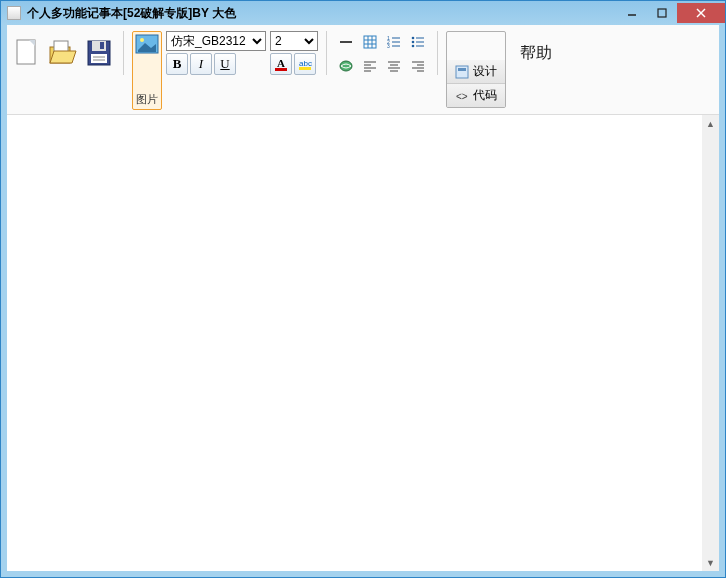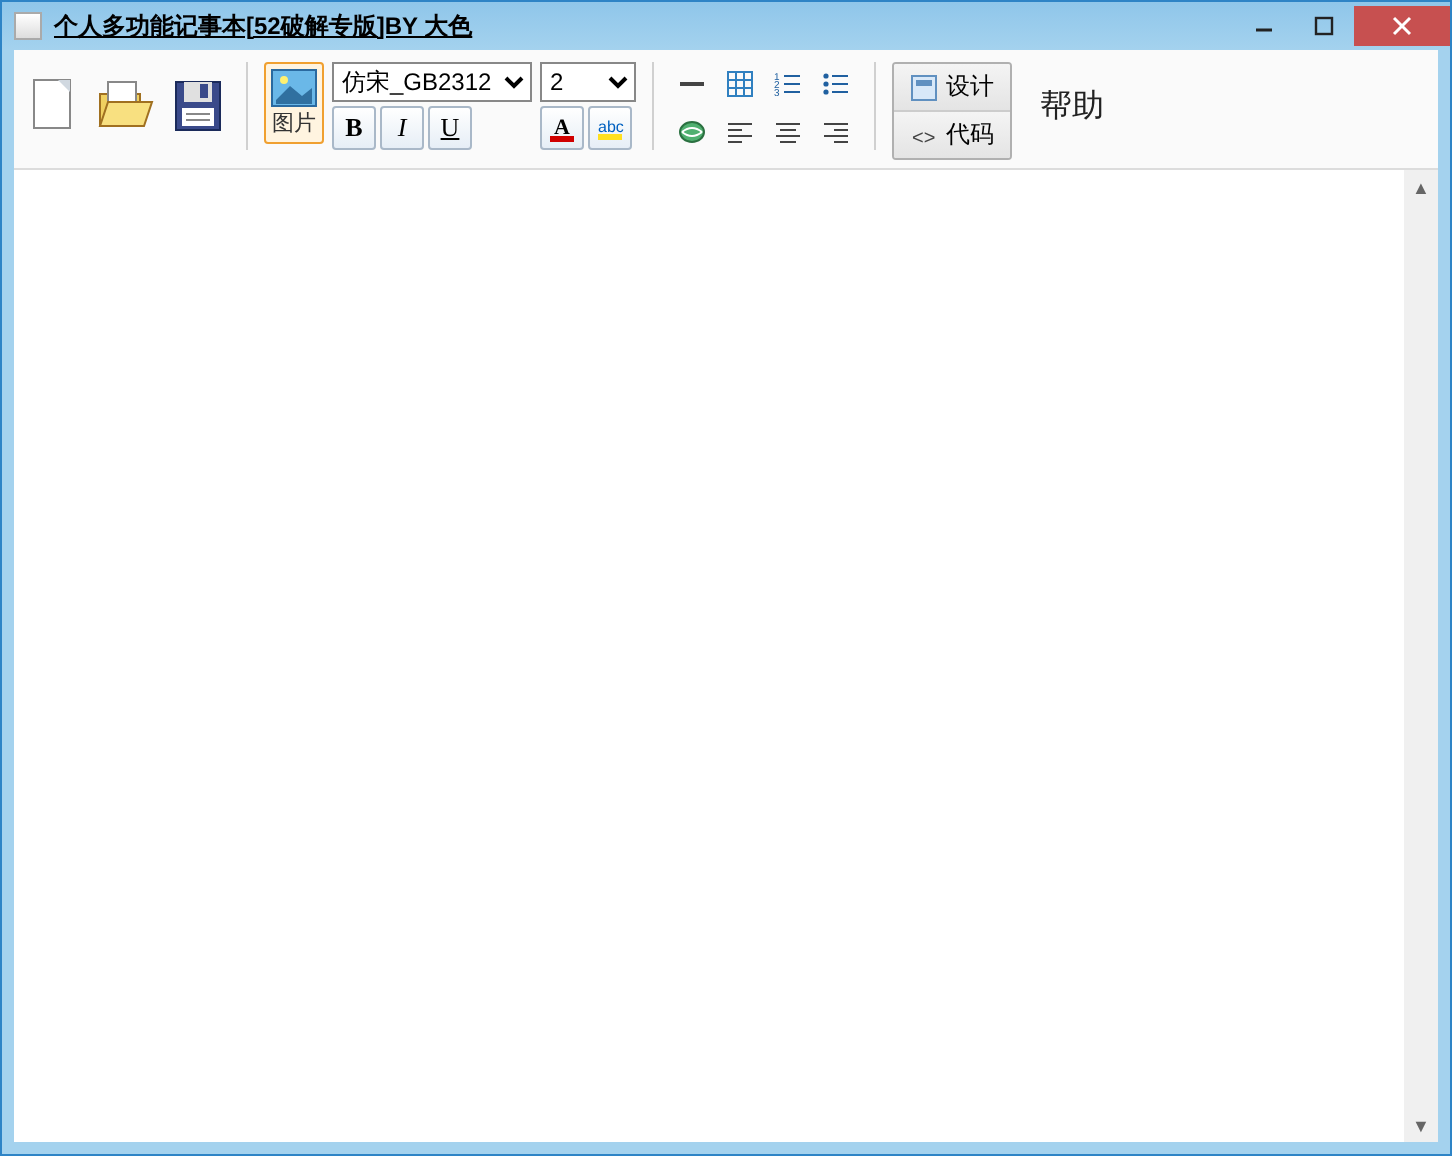--- a/index.html
+++ b/index.html
@@ -28,21 +28,20 @@
   width: 14px; height: 14px;
   background: linear-gradient(#fff, #ddd);
   border: 1px solid #aaa;
   margin-right: 6px;
 }
 .titlebar .title {
   flex: 1;
   font-weight: bold;
   font-size: 12px;
   color: #000;
-  text-decoration: underline;
 }
 .win-controls { display: flex; height: 20px; }
 .win-btn {
   width: 30px; height: 20px;
   display: flex; align-items: center; justify-content: center;
   font-size: 12px;
 }
 .win-btn.min, .win-btn.max { color: #333; }
 .win-btn.close {
   width: 48px;
@@ -89,20 +88,21 @@
   border-radius: 2px;
 }
 .small-btn.noborder { border-color: transparent; background: transparent; }
 .img-btn {
   border: 1px solid #f0a030;
   background: #fff4e0;
   display: flex; flex-direction: column; align-items: center;
   padding: 2px;
   cursor: pointer;
   border-radius: 2px;
+  gap: 38px;
 }
 .img-btn .ico { width: 24px; height: 20px; }
 .img-btn .lbl { font-size: 11px; color: #333; }
 select.combo {
   height: 20px;
   border: 1px solid #888;
   font-size: 12px;
   background: #fff;
 }
 select.combo.font { width: 100px; }
@@ -114,21 +114,21 @@
   border-radius: 2px;
   overflow: hidden;
 }
 .mode-btn {
   display: flex; align-items: center; gap: 4px;
   padding: 3px 8px;
   background: linear-gradient(#f4f4f4, #e4e4e4);
   cursor: pointer;
   font-size: 12px;
 }
-.mode-btn:first-child { border-bottom: 1px solid #ccc; }
+.mode-btn:first-child { border-bottom: 1px solid #ccc; margin-top: 28px; }
 .mode-btn .mico { width: 14px; height: 14px; }
 .help-btn {
   padding: 12px 10px;
   cursor: pointer;
   font-size: 16px;
   color: #222;
 }
 .editor-wrap {
   flex: 1;
   display: flex;

